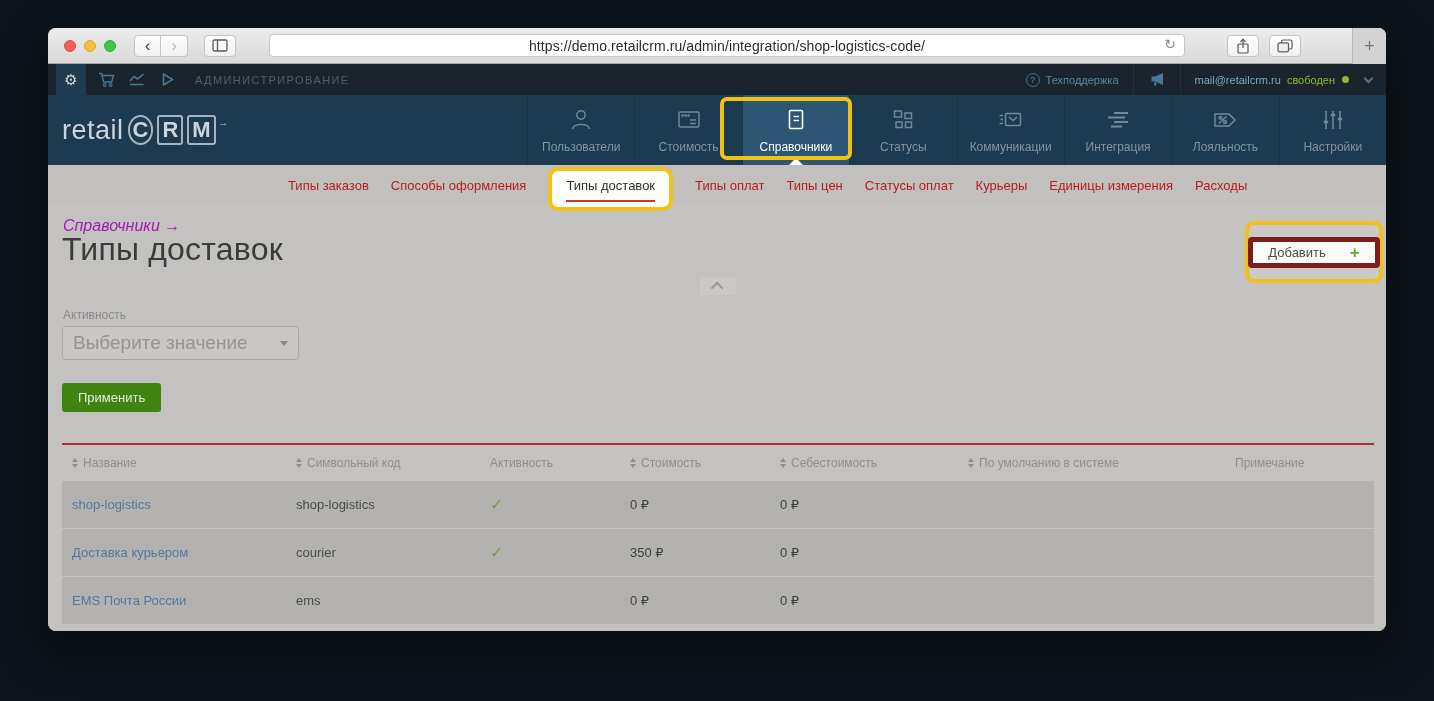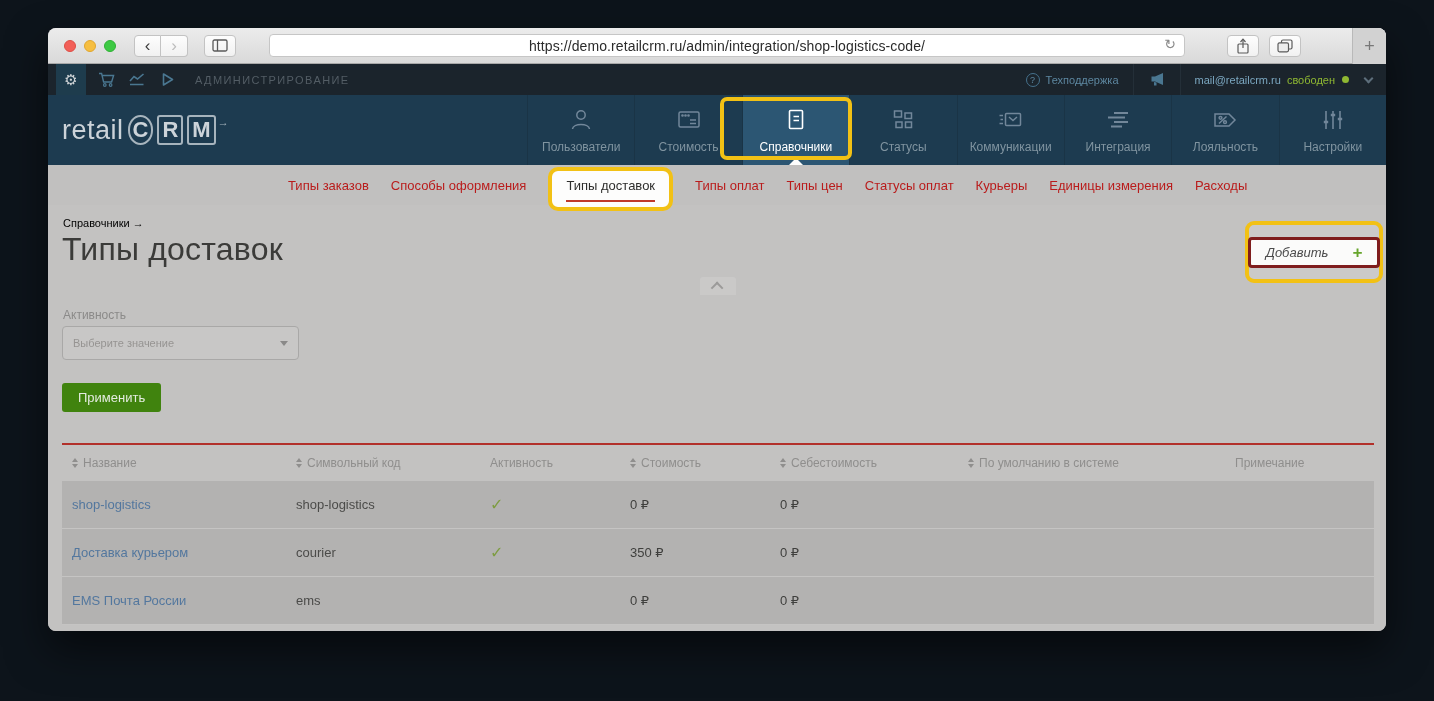--- a/index.html
+++ b/index.html
@@ -76,35 +76,35 @@
   .subnav { height:40px; background:#c1c0bf; display:flex; align-items:center; gap:22px;
             padding-left:240px; font-size:13px; position:relative; z-index:5; }
   .subitem { color:#b91c1c; cursor:pointer; white-space:nowrap; }
   .pill { background:#fdfdfc; border:4px solid #f2c115; border-radius:10px; padding:7px 14px 5px;
           transform:translateY(4px); display:flex; flex-direction:column; align-items:center; }
   .pill .lbl { color:#2e2e2c; font-size:13px; }
   .pill .redline { width:100%; height:2px; background:#c0392b; margin-top:7px; }
 
   
   .content { position:relative; height:426px; background:#c3c2c1; font-size:13px; }
-  .crumb { position:absolute; left:15px; top:12px; font-size:11px; color:#000000; }
+  .crumb { position:absolute; left:15px; top:12px; font-size:16px; color:#a21caf;font-style:italic; }
   .pagetitle { position:absolute; left:14px; top:26px; font-size:32px; color:#3b3b39; letter-spacing:.2px; }
   .collapse-tab { position:absolute; left:652px; top:72px; width:36px; height:18px; background:#cac9c8;
                   border-radius:3px 3px 0 0; display:flex; align-items:center; justify-content:center; }
   .chevron-up { width:9px; height:9px; border-left:2px solid #9b9a99; border-top:2px solid #9b9a99;
                 transform:rotate(45deg) translateY(2px); }
   .add-ring { position:absolute; right:3px; top:16px; width:138px; height:62px; border:4px solid #f2c115;
               border-radius:9px; background:#cbcac9; display:flex; align-items:center; justify-content:center; }
-  .add-btn { background:#fbfbfa; border:3px solid #7f1d1d; border-radius:4px; height:31px; padding:0 15px;
-             display:flex; align-items:center; gap:24px; font-size:13px; color:#4b4b4b; cursor:pointer;font-style:italic; }
+  .add-btn { background:#fbfbfa; border:5px solid #7f1d1d; border-radius:4px; height:31px; padding:0 15px;
+             display:flex; align-items:center; gap:24px; font-size:13px; color:#4b4b4b; cursor:pointer; }
   .add-plus { color:#67a52c; font-size:17px; font-weight:700; line-height:1; }
   .filter-label { position:absolute; left:15px; top:103px; font-size:12px; color:#8b8a89; }
   .select { position:absolute; left:14px; top:121px; width:237px; height:32px; background:#c8c7c6;
             border:1px solid #a9a8a7; border-radius:4px; display:flex; align-items:center;
-            padding:16px 10px; color:#969492; font-size:11px; cursor:pointer; }
+            padding:16px 10px; color:#969492; font-size:19px; cursor:pointer; }
   .select .caret { margin-left:auto; width:0; height:0; border-left:4px solid transparent;
                    border-right:4px solid transparent; border-top:5px solid #8a8988; }
   .apply-btn { position:absolute; left:14px; top:178px; height:29px; padding:0 16px; background:#40830e;
                border:none; border-radius:3px; color:#e4ece0; font-size:13px; cursor:pointer; }
 
   
   .tablewrap { position:absolute; left:14px; right:12px; top:238px; border-top:2px solid #b2302a; }
   .trow { display:grid; grid-template-columns:224px 194px 140px 150px 188px 267px 1fr; align-items:center;
           padding-left:10px; }
   .thead { height:36px; color:#8f8e8d; font-size:12px; }

